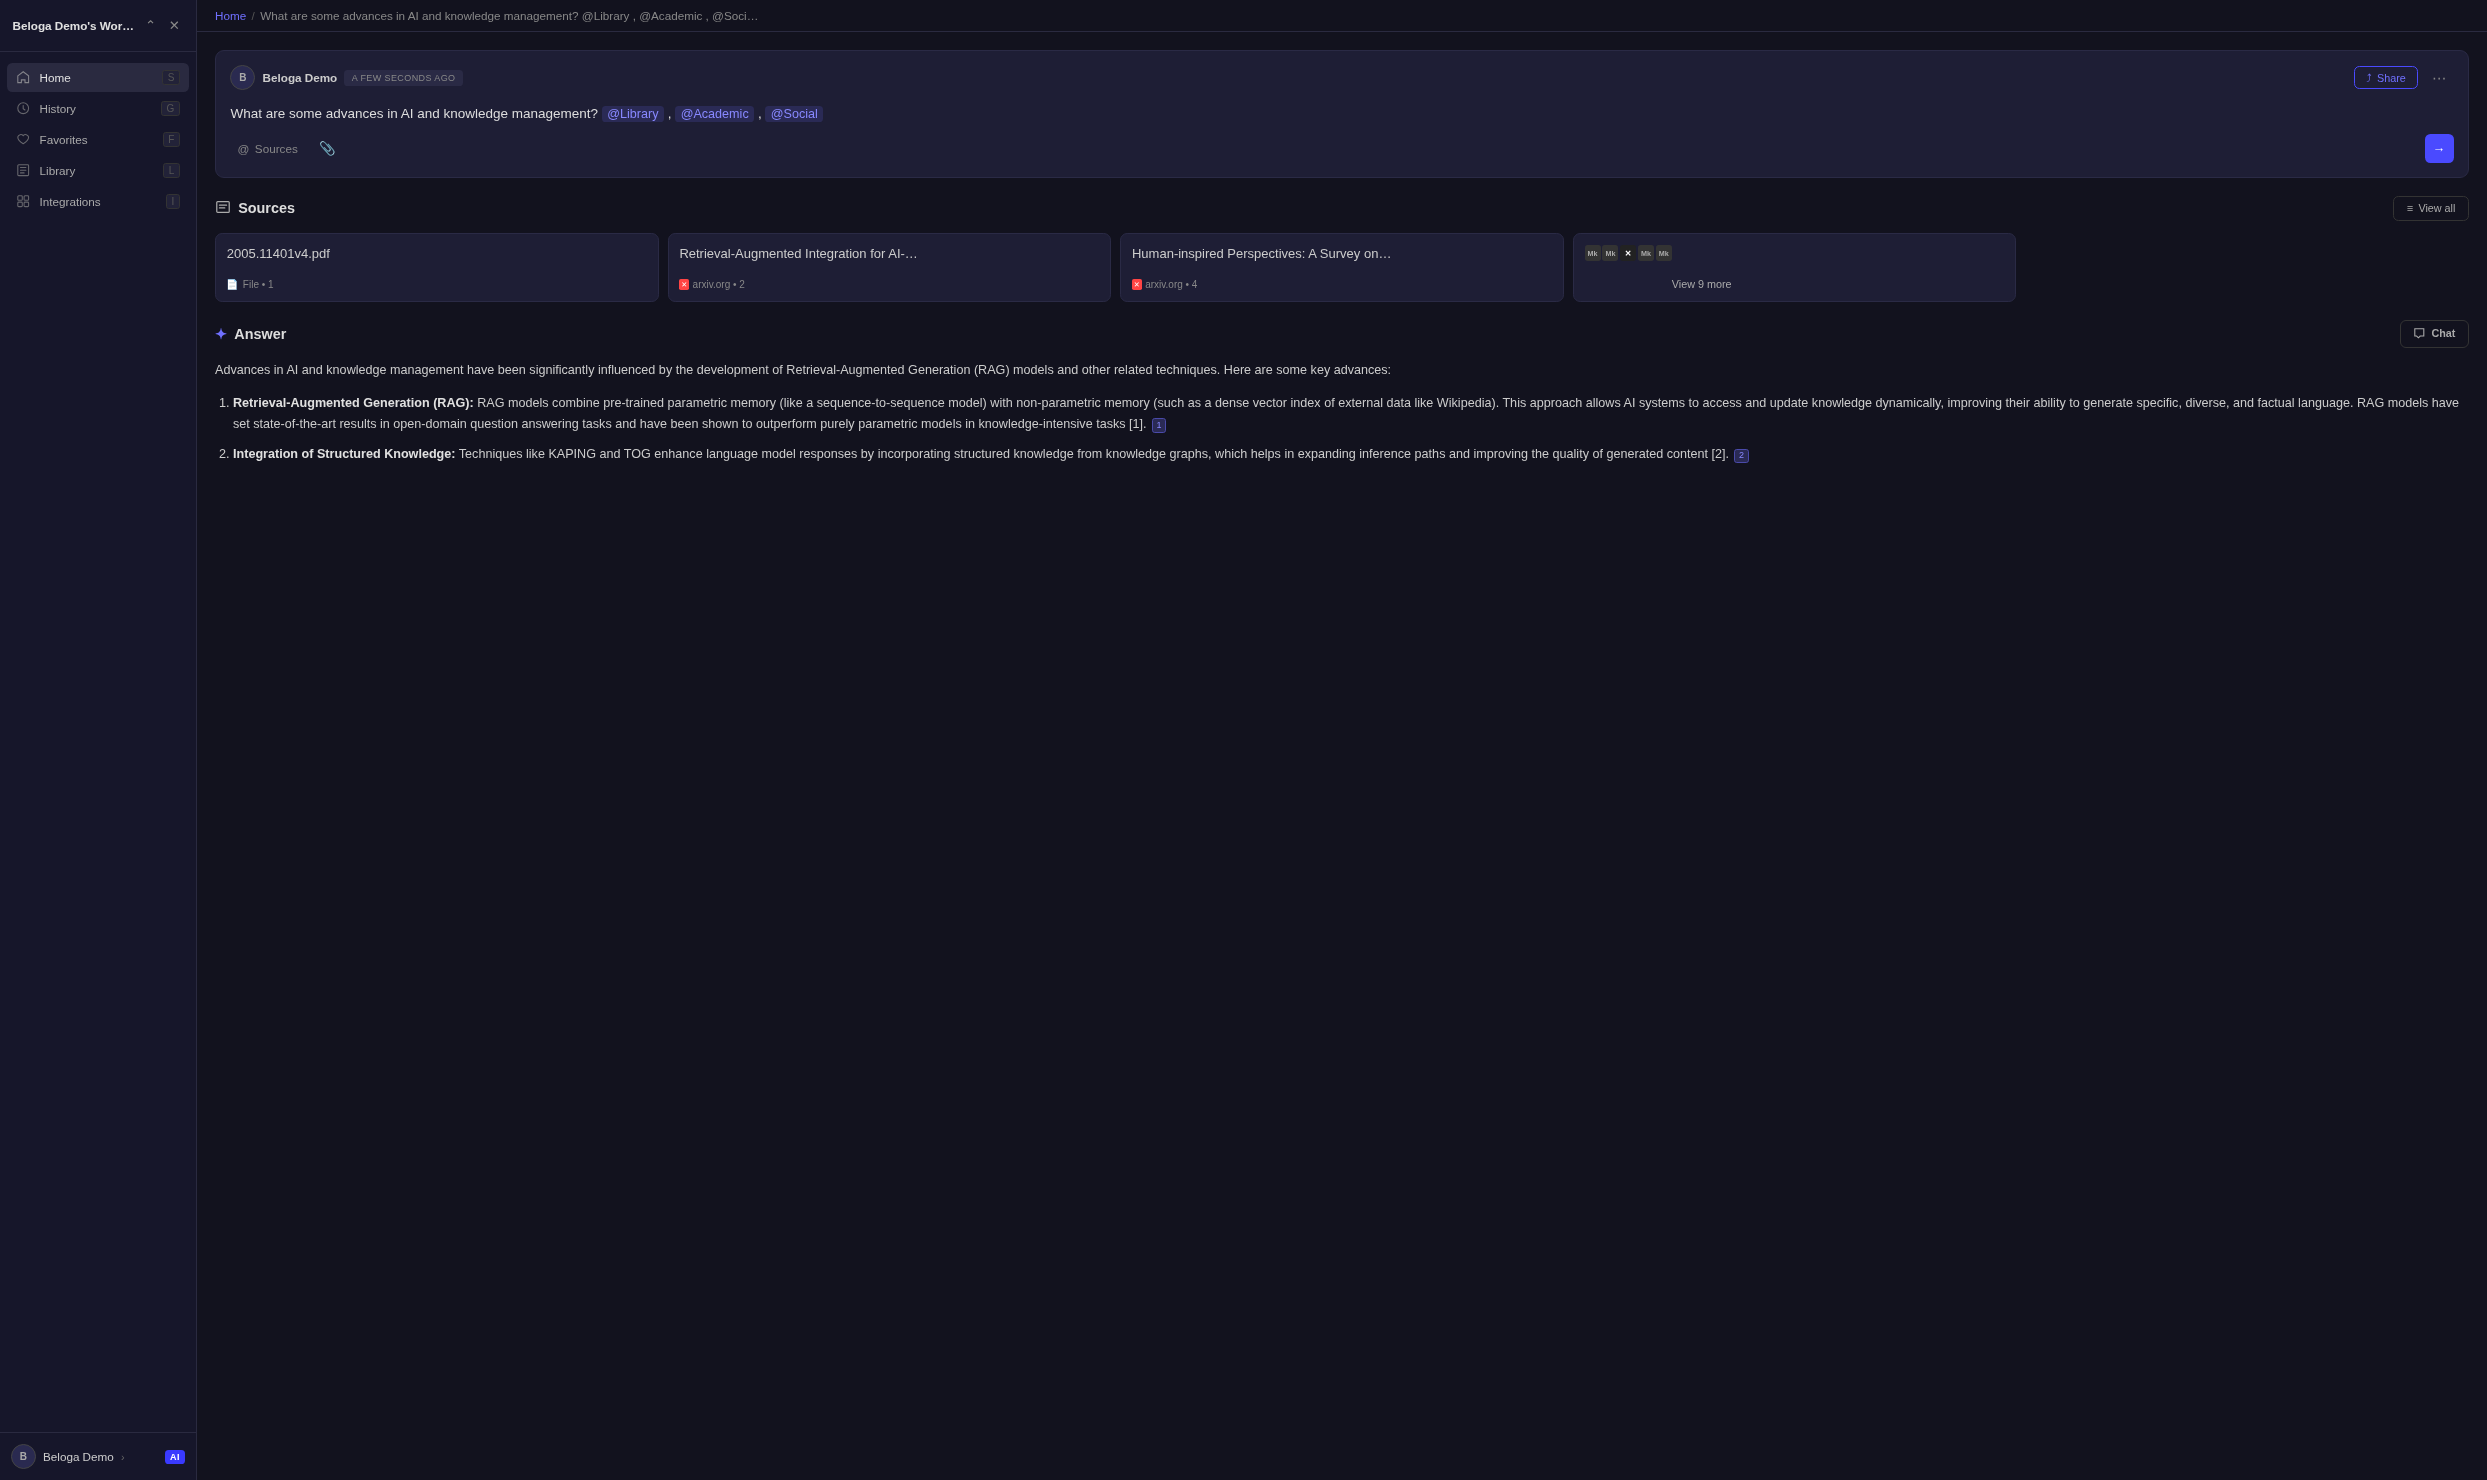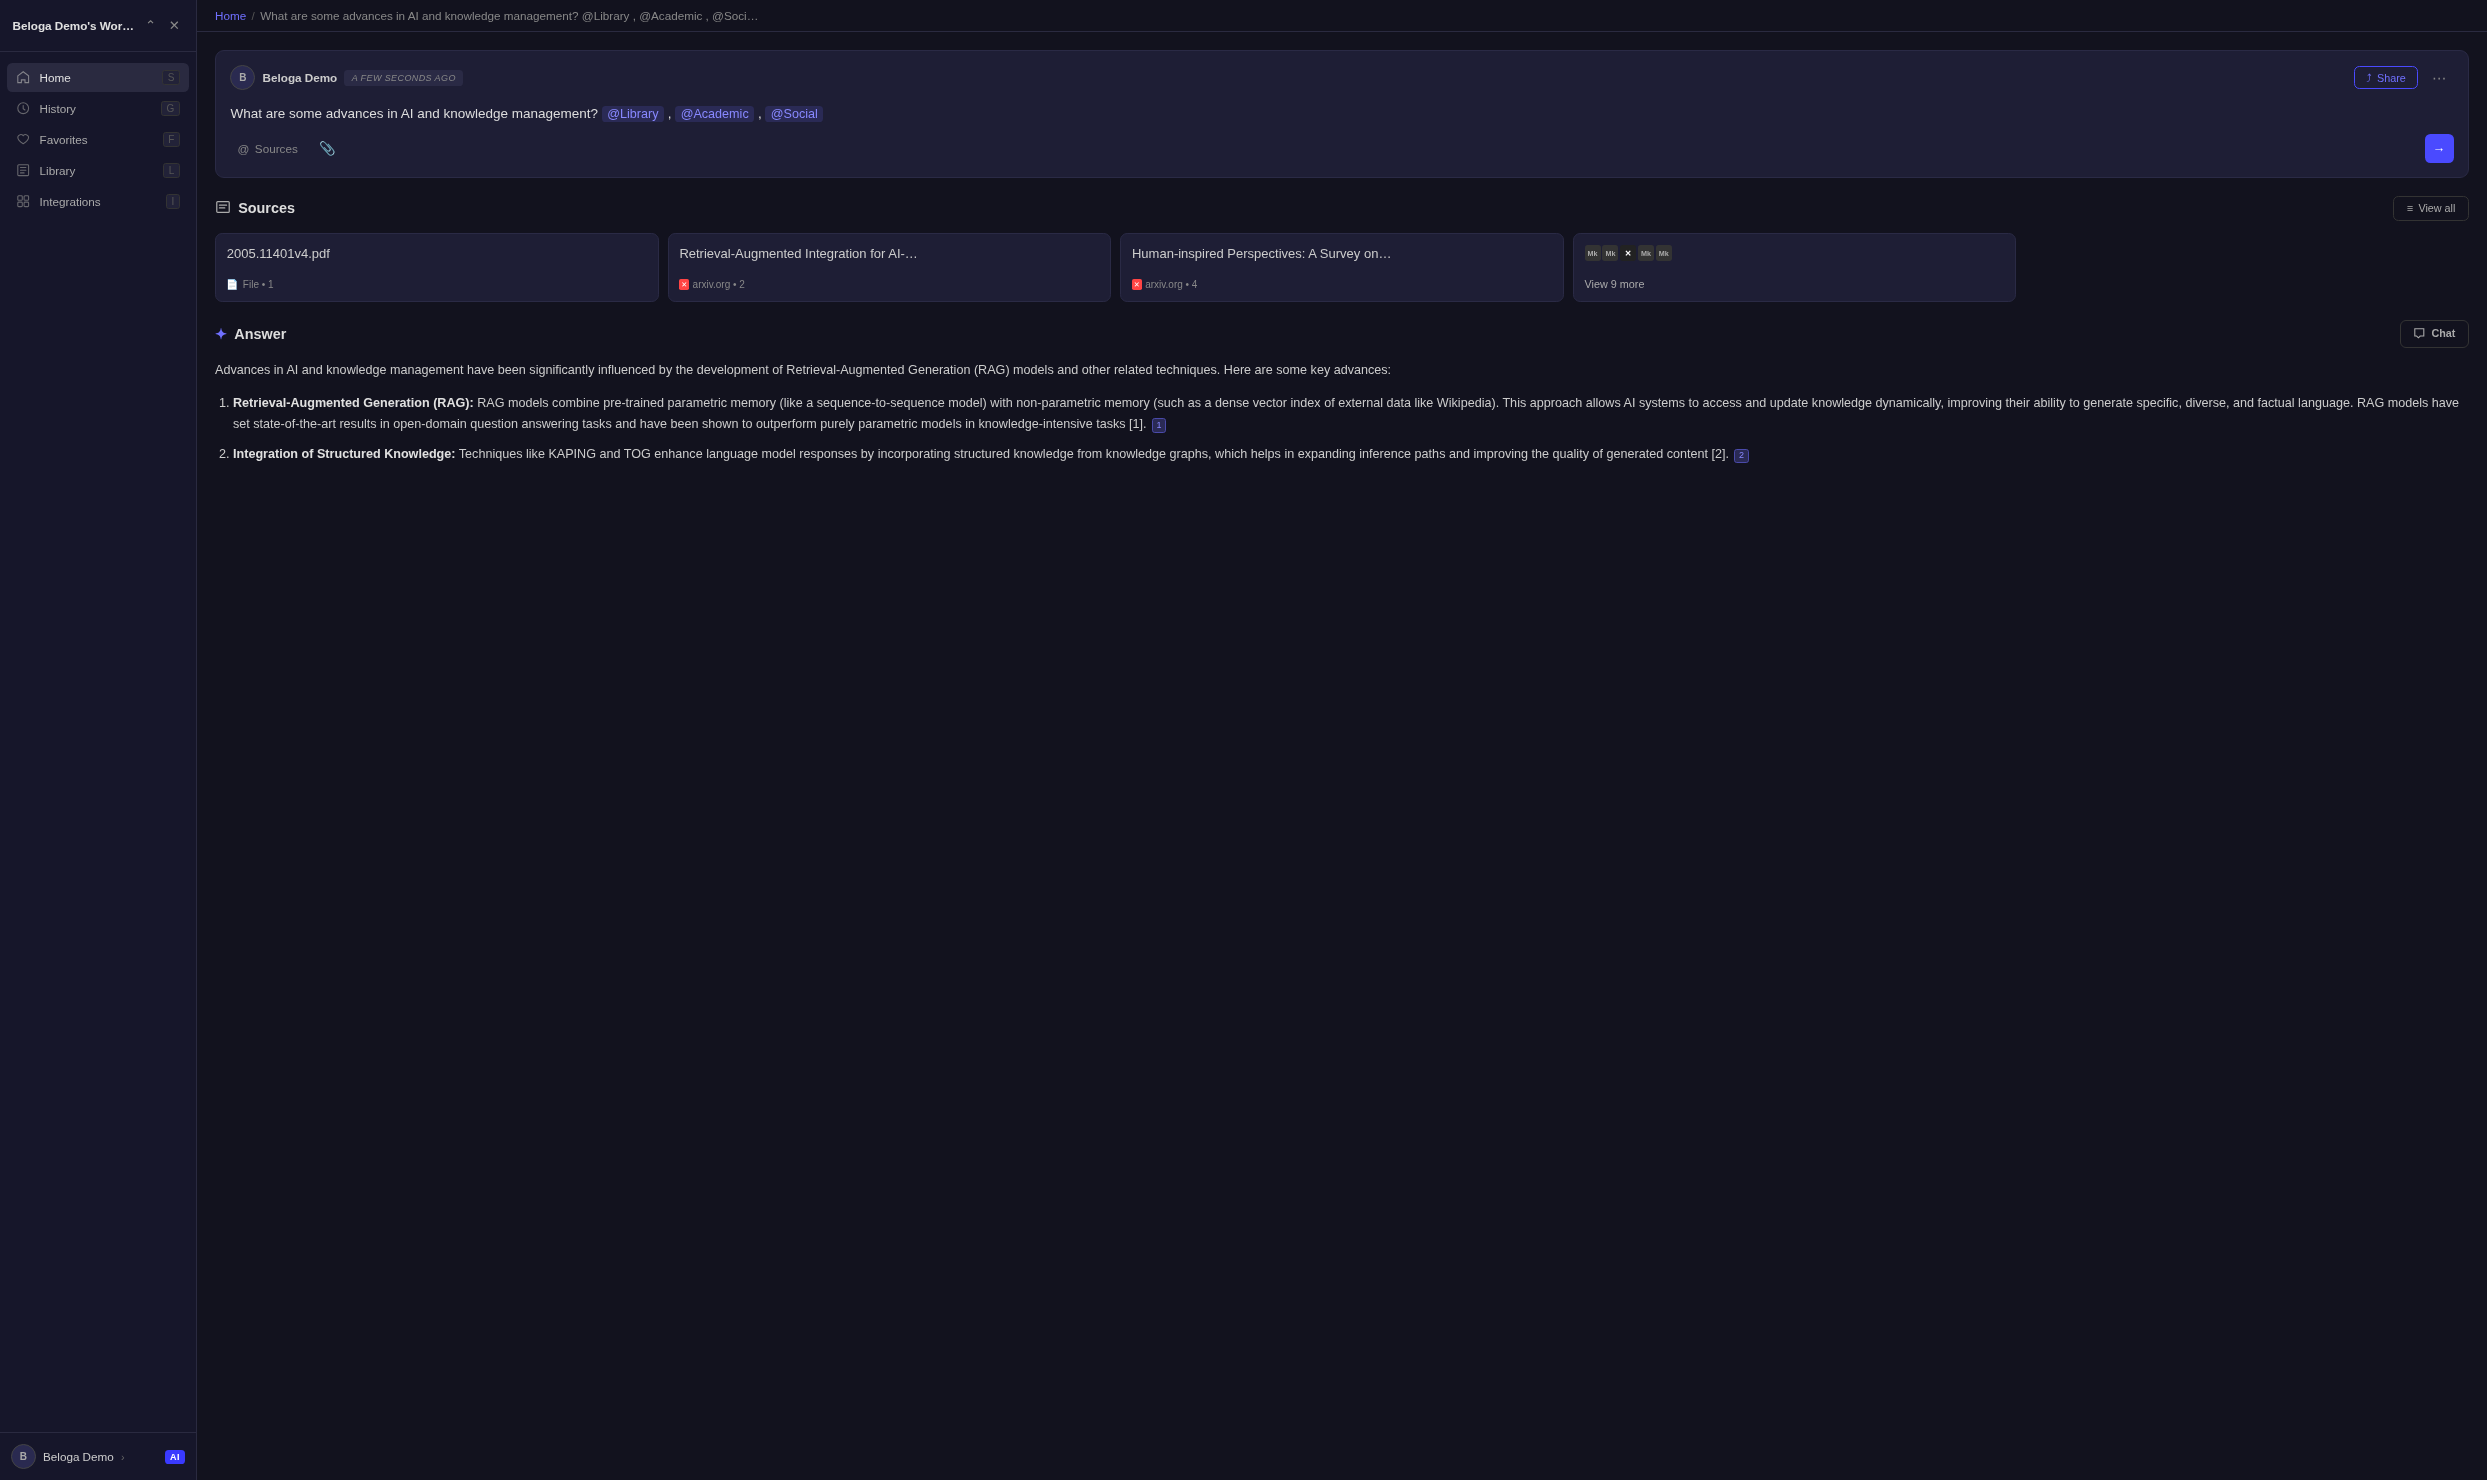--- a/index.html
+++ b/index.html
@@ -239,21 +239,20 @@
     }
 
     .time-badge {
       background: #2a2a45;
       color: #888;
       font-size: 9px;
       padding: 2.7px 7.2px;
       border-radius: 3.6px;
       text-transform: uppercase;
       letter-spacing: 0.4px;
-      font-style: italic;
     }
 
     .query-actions {
       display: flex;
       align-items: center;
       gap: 7.2px;
     }
 
     .share-btn {
       background: none;
@@ -415,21 +414,21 @@
     .arxiv-icon { background: #ff4444; color: white; border-radius: 1.8px; padding: 0.9px 1.8px; font-size: 7.2px; }
     .medium-icon { background: #333; color: white; border-radius: 1.8px; padding: 0.9px 1.8px; font-size: 7.2px; }
 
     .source-card-last {
       background: #1e1e35;
       border: 0.9px solid #2a2a45;
       border-radius: 7.2px;
       padding: 10.8px;
       cursor: pointer;
       display: flex;
-      flex-direction: column;
+      flex-direction: row;
     }
 
     .source-icons-row {
       display: flex;
       gap: 1.8px;
       margin-bottom: 10.8px;
     }
 
     .mini-icon {
       width: 16px;

